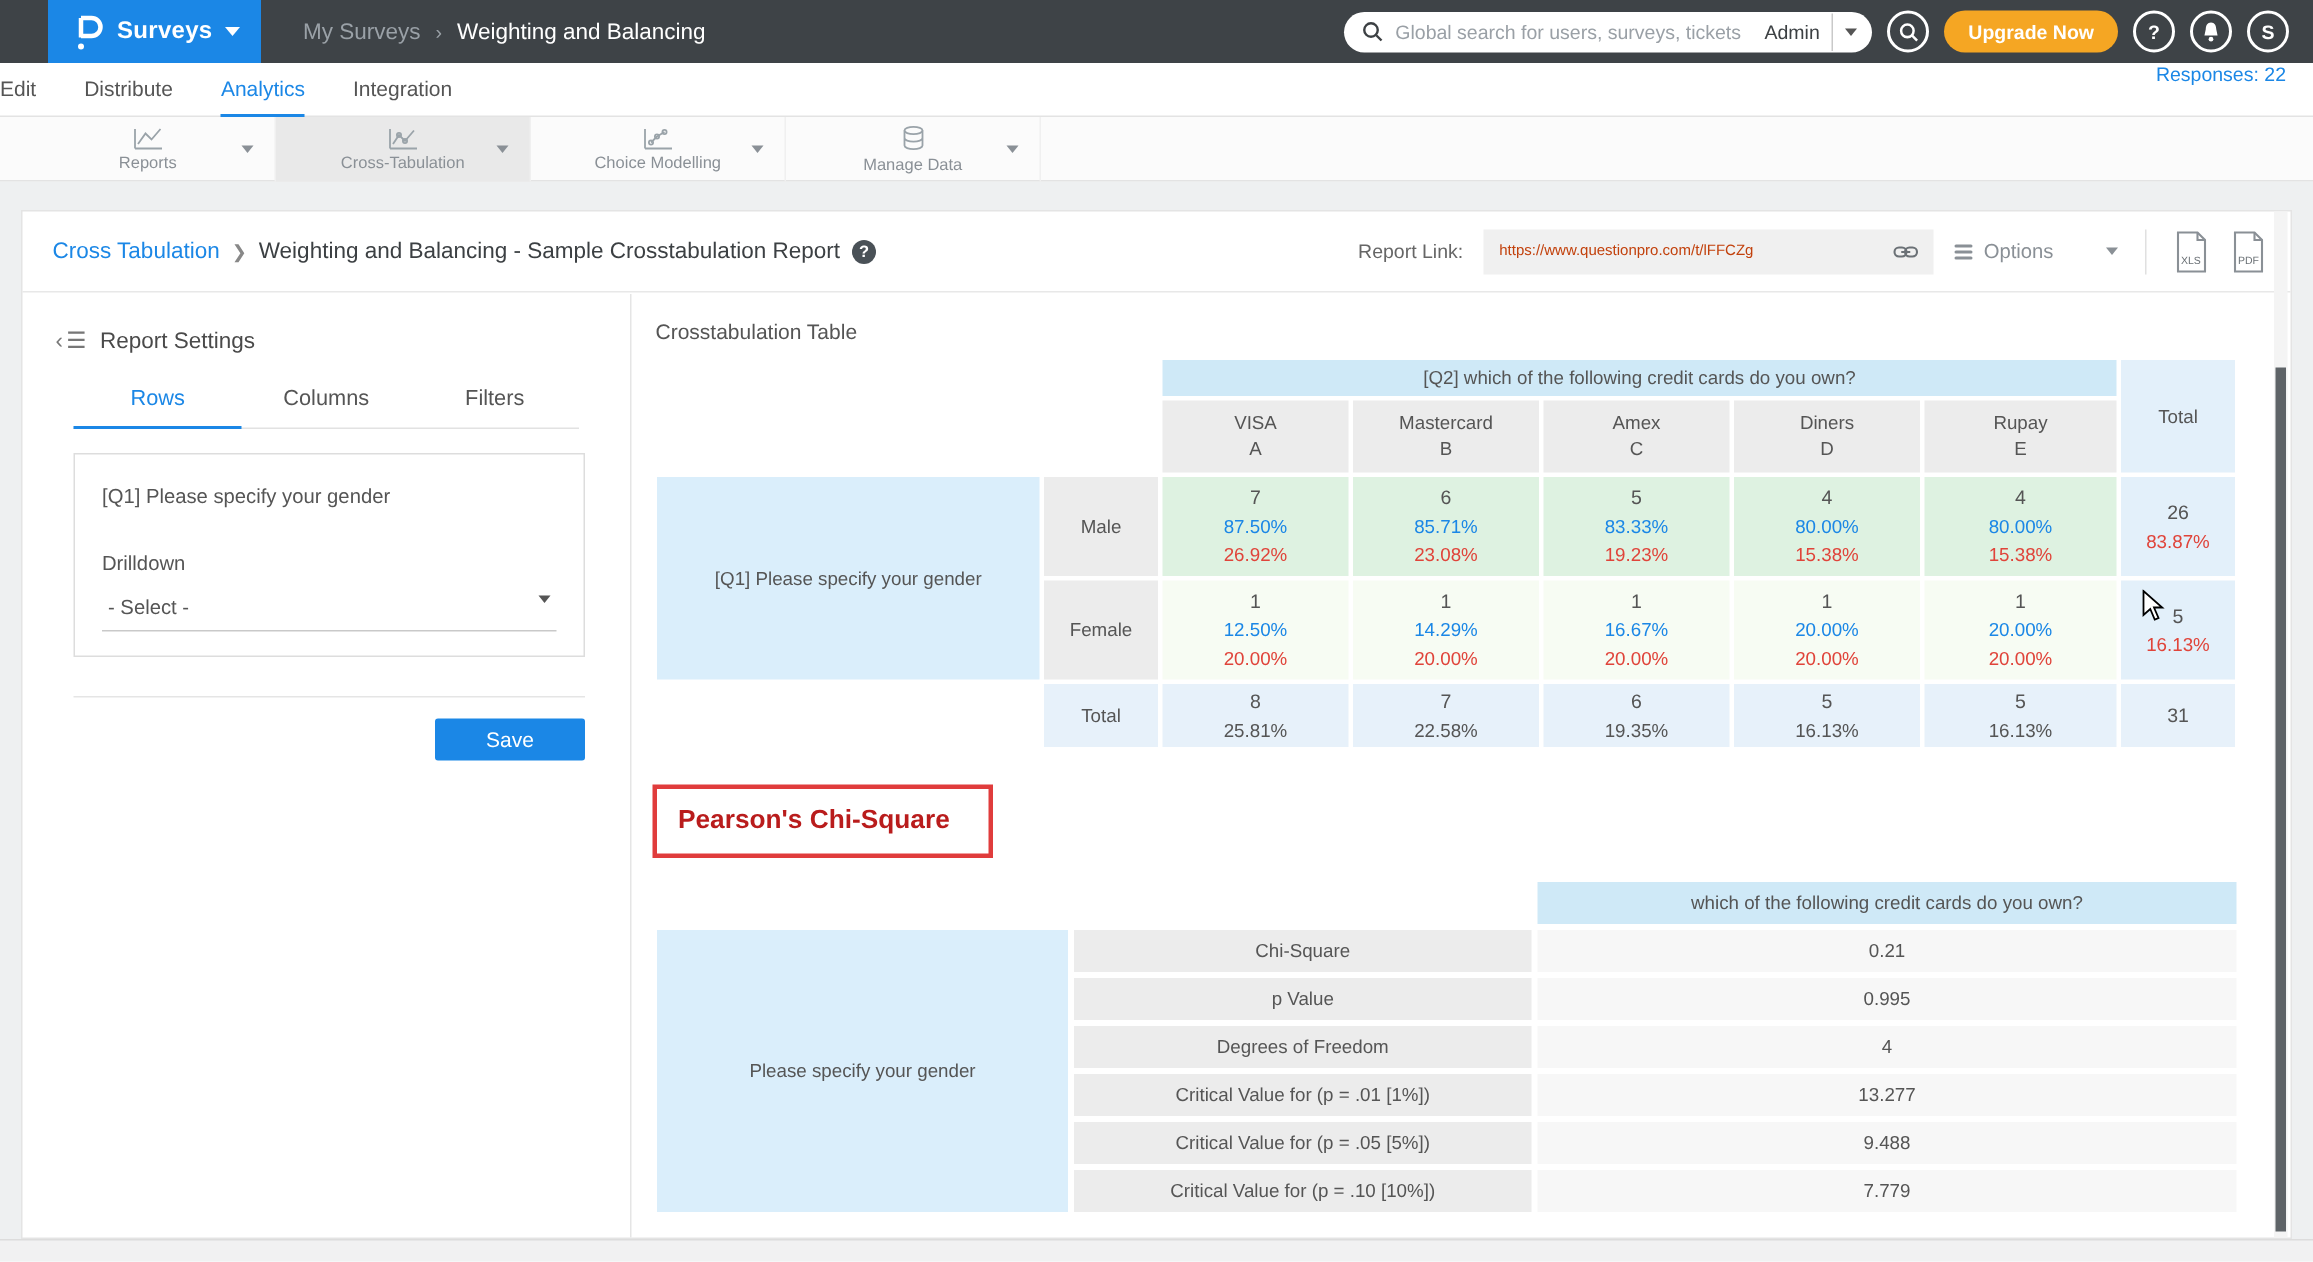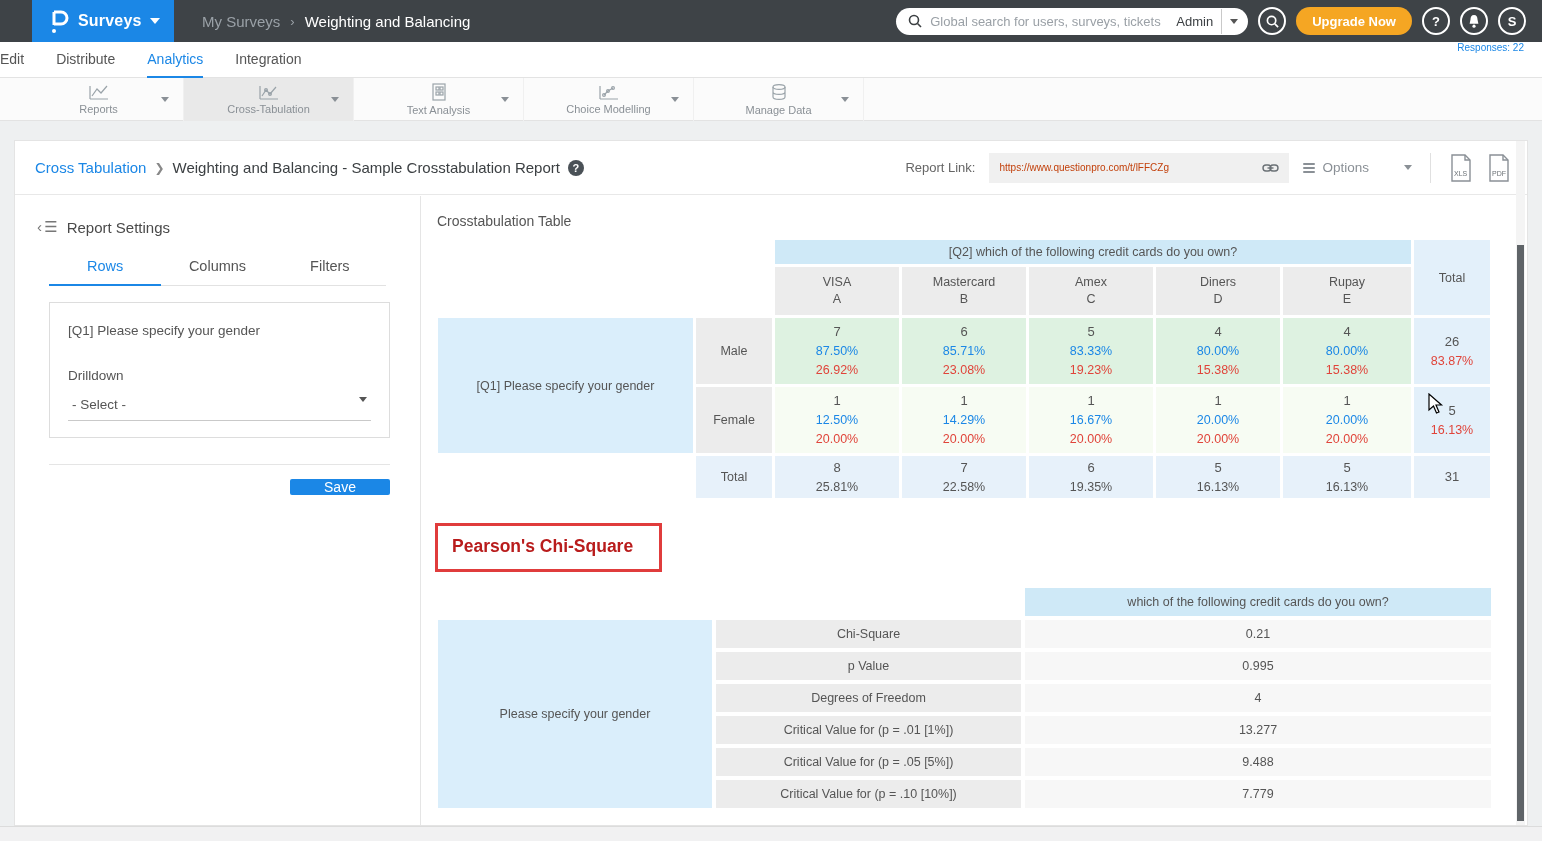--- a/index.html
+++ b/index.html
@@ -24,21 +24,21 @@
   .searchpill input::placeholder { color:#9aa0a6; }
   .searchpill .scope { font-size:13px; color:#3c4043; }
   .searchpill .vdiv { width:1px; height:25px; background:#c9c9c9; }
   .circlebtn { width:28px; height:28px; border:2px solid #fff; border-radius:50%; display:flex; align-items:center; justify-content:center; color:#fff; font-size:13px; font-weight:700; }
   .upgrade { height:28px; background:#f5a623; color:#fff; border:none; border-radius:14px; font-size:13px; font-weight:700; padding:0 16px; font-family:inherit; }
 
   
   .navbar { position:absolute; top:42px; left:0; width:1542px; height:36px; background:#fff; border-bottom:1px solid #e3e3e3; display:flex; align-items:flex-start; gap:32px; }
   .navitem { font-size:14px; color:#555; height:36px; line-height:34px; }
   .navitem.active { color:#1b87e6; border-bottom:2px solid #1b87e6; }
-  .responses { position:absolute; right:18px; font-size:10px; color:#1b87e6; }
+  .responses { position:absolute; right:18px; font-size:13px; color:#1b87e6; }
 
   
   .toolbar { position:absolute; top:78px; left:0; width:1542px; height:43px; background:#fbfbfb; border-bottom:1px solid #e3e3e3; display:flex; padding-left:14px; }
   .tooltab { width:170px; height:43px; position:relative; display:flex; flex-direction:column; align-items:center; justify-content:center; gap:2px; border-right:1px solid #f0f0f0; }
   .tooltab.active { background:#e9e9e9; }
   .tooltab .lbl { font-size:11px; color:#8a9096; }
   .tooltab .tcaret { position:absolute; right:14px; top:19px; }
   .ticon { stroke:#9aa3a9; fill:none; stroke-width:1.2; }
 
   
@@ -69,21 +69,21 @@
   .lp-tab { flex:1; text-align:center; font-size:14.5px; color:#555; padding-bottom:10px; }
   .lp-tab.active { color:#1b87e6; border-bottom:2px solid #1b87e6; margin-bottom:-1px; }
   .q-row { display:flex; align-items:center; gap:10px; margin:20px 34px 0 34px; font-size:14px; color:#555; }
   .q-count { margin-left:auto; color:#555; }
   .q-card { margin:16px 30px 0 34px; border:1px solid #ddd; padding:20px 18px 16px 18px; }
   .q-text { font-size:13.5px; color:#555; }
   .dd-label { font-size:13.5px; color:#555; margin-top:30px; }
   .dd-select { margin-top:14px; display:flex; align-items:flex-start; padding:0 4px 8px 4px; border-bottom:1px solid #c9c9c9; font-size:13.5px; color:#555; }
   .dd-select .caret { margin-left:auto; }
   .lp-div { border-top:1px solid #e5e5e5; margin:26px 30px 0 34px; }
-  .savebtn { display:block; margin:14px 30px 0 auto; width:100px; height:16px; background:#1b87e6; color:#fff; border:none; border-radius:2px; font-size:14px; font-family:inherit; }
+  .savebtn { display:block; margin:14px 30px 0 auto; width:100px; height:28px; background:#1b87e6; color:#fff; border:none; border-radius:2px; font-size:14px; font-family:inherit; }
 
   
   .mainpanel { flex:1; position:relative; padding:17px 12px 0 16px; }
   .sec-title { font-size:14px; color:#555; }
   table.xtab { border-collapse:separate; border-spacing:3px; margin:8px 0 0 -2px; table-layout:fixed; }
   table.xtab td { text-align:center; vertical-align:middle; font-size:12.5px; color:#555; }
   td.blank { background:transparent; }
   td.band { background:#cfe9f7; height:24px; color:#3f4952; }
   td.colhead { background:#ececec; height:48px; line-height:17px; }
   td.totalhead { background:#e3f0fa; }
@@ -183,31 +183,20 @@
     <svg class="ticon" width="22" height="17" viewBox="0 0 22 17">
       <path d="M2 15 V2 M2 15 H20"></path>
         <polyline points="4,12 8,6 12,10 18,3"></polyline>
       <circle cx="8" cy="6" r="1.4"></circle>
         <circle cx="12" cy="10" r="1.4"></circle>
     </svg>
     <span class="lbl">Cross-Tabulation</span>
     <span class="tcaret caret sm gray"></span>
   </div>
   <div class="tooltab">
-    <svg class="ticon" width="16" height="19" viewBox="0 0 16 19">
-      <rect x="2" y="1" width="12" height="16"></rect>
-        <rect x="5" y="4" width="3" height="3"></rect>
-        <rect x="9" y="4" width="3" height="3"></rect>
-        <rect x="5" y="9" width="3" height="3"></rect>
-        <rect x="9" y="9" width="3" height="3"></rect>
-    </svg>
-    <span class="lbl">Text Analysis</span>
-    <span class="tcaret caret sm gray"></span>
-  </div>
-  <div class="tooltab">
     <svg class="ticon" width="22" height="17" viewBox="0 0 22 17">
       <path d="M2 15 V2 M2 15 H20"></path>
         <circle cx="6" cy="11" r="1.4"></circle>
         <circle cx="10" cy="7" r="1.4"></circle>
         <circle cx="15" cy="4" r="1.4"></circle>
         <path d="M6 11 L10 7 L15 4"></path>
     </svg>
     <span class="lbl">Choice Modelling</span>
     <span class="tcaret caret sm gray"></span>
   </div>

